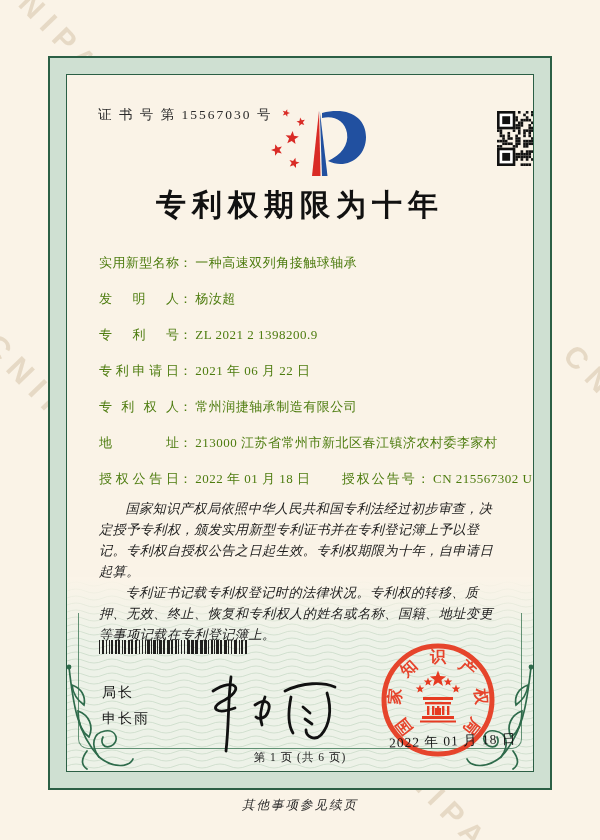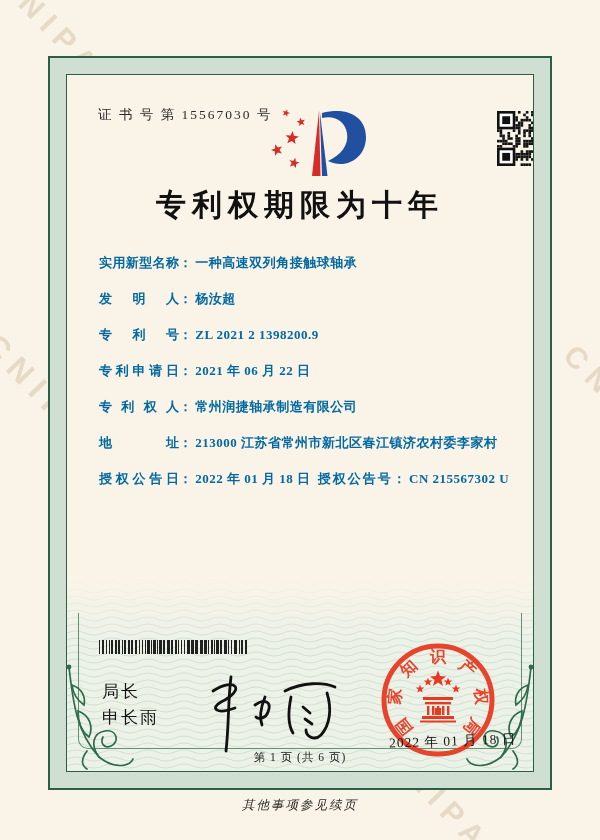--- a/index.html
+++ b/index.html
@@ -28,42 +28,42 @@
   .frame-inner{position:relative;width:100%;height:100%;border:1px solid var(--green);
                background:var(--paper);overflow:hidden}
   
   .cert-no{position:absolute;left:31px;top:31px;font-size:13.5px;letter-spacing:2px;color:#2a2a2a;z-index:3}
   .logo{position:absolute;left:202px;top:28px;width:100px;height:90px;z-index:3}
   .qr{position:absolute;left:430px;top:36px;width:55px;height:55px;z-index:3}
   .title{position:absolute;left:0;right:0;top:110px;text-align:center;font-size:30px;
          font-weight:bold;letter-spacing:6px;color:#111;z-index:3}
   
   .fields{position:absolute;left:32px;top:170px;width:440px;z-index:3}
-  .f-row{height:36px;line-height:36px;font-size:13px;font-weight:bold;color:#0369a1;white-space:nowrap}
+  .f-row{height:36px;line-height:36px;font-size:13px;font-weight:normal;color:#4d7c0f;white-space:nowrap}
   .f-label{display:inline-block;width:80px;text-align:justify;text-align-last:justify;vertical-align:top}
   .f-colon{display:inline-block;vertical-align:top}
   .f-value{letter-spacing:.5px}
-  .f-pair2{margin-left:4px}
+  .f-pair2{margin-left:28px}
   .f-label2{letter-spacing:2px}
   
   .body-text{position:absolute;left:32px;right:34px;top:424px;z-index:3;color:var(--ink)}
   .body-text p{font-size:13.2px;line-height:1.58;text-indent:2em;font-style:italic;
                letter-spacing:.4px;margin-bottom:1px;font-weight:500}
   
   .band{position:absolute;left:0;right:0;bottom:0;height:192px;z-index:0}
   .band-fade{position:absolute;left:0;right:0;bottom:132px;height:62px;z-index:1;
              background:linear-gradient(180deg,#fbf4e8 0%,rgba(251,244,232,0) 100%)}
   .inner-line{position:absolute;left:11px;right:11px;bottom:22px;height:136px;z-index:2;
               border:1px solid #3f7a58;border-top:none;border-radius:0 0 10px 10px;opacity:.8}
   .ornament{position:absolute;bottom:0;width:72px;height:108px;z-index:4}
   .ornament.left{left:-2px}
   .ornament.right{right:-2px;transform:scaleX(-1)}
   .barcode{position:absolute;left:32px;top:565px;width:153px;height:14px;z-index:4}
   .director{position:absolute;left:35px;top:604px;z-index:4;
-            font-family:"Liberation Sans","DejaVu Sans",sans-serif;font-size:17px;color:#151515}
+            font-family:"Liberation Sans","DejaVu Sans",sans-serif;font-size:14px;color:#151515}
   .director div{height:26px;line-height:26px;letter-spacing:2px}
   .signature{position:absolute;left:118px;top:592px;width:170px;height:92px;z-index:4}
   .seal{position:absolute;left:311px;top:565px;width:120px;height:120px;z-index:5}
   .seal-date{position:absolute;left:322px;top:657px;width:150px;z-index:6;font-size:13.5px;
              color:#141414;letter-spacing:1px;transform:rotate(-2deg);white-space:nowrap}
   .page-number{position:absolute;left:0;right:0;bottom:6px;text-align:center;font-size:11.5px;
                color:#222;z-index:3;letter-spacing:1px}
   .continuation{position:absolute;left:0;right:0;top:797px;text-align:center;font-size:12.5px;
                 font-style:italic;color:#2a2a2a;letter-spacing:2px;z-index:2}
 </style>
@@ -331,20 +331,24 @@
           <span class="f-value">213000 江苏省常州市新北区春江镇济农村委李家村</span>
         </div>
         <div class="f-row">
           <span class="f-label">授权公告日</span><span class="f-colon">：</span>
           <span class="f-value">2022 年 01 月 18 日</span>
           <span class="f-pair2"><span class="f-label2">授权公告号</span><span class="f-colon">：</span>
           <span class="f-value">CN 215567302 U</span></span>
         </div>
       </div>
 
+      <div class="body-text">
+        <p>国家知识产权局依照中华人民共和国专利法经过初步审查，决定授予专利权，颁发实用新型专利证书并在专利登记簿上予以登记。专利权自授权公告之日起生效。专利权期限为十年，自申请日起算。</p>
+        <p>专利证书记载专利权登记时的法律状况。专利权的转移、质押、无效、终止、恢复和专利权人的姓名或名称、国籍、地址变更等事项记载在专利登记簿上。</p>
+      </div>
 
       <svg id="barcode" class="barcode" viewBox="0 0 153 14" preserveAspectRatio="none">
           <rect x="0" y="0" width="1" height="14" fill="#20201e"></rect>
           <rect x="3" y="0" width="2" height="14" fill="#20201e"></rect>
           <rect x="7" y="0" width="1" height="14" fill="#20201e"></rect>
           <rect x="10" y="0" width="1" height="14" fill="#20201e"></rect>
           <rect x="12" y="0" width="2" height="14" fill="#20201e"></rect>
           <rect x="16" y="0" width="2" height="14" fill="#20201e"></rect>
           <rect x="19" y="0" width="2" height="14" fill="#20201e"></rect>
           <rect x="23" y="0" width="1" height="14" fill="#20201e"></rect>

